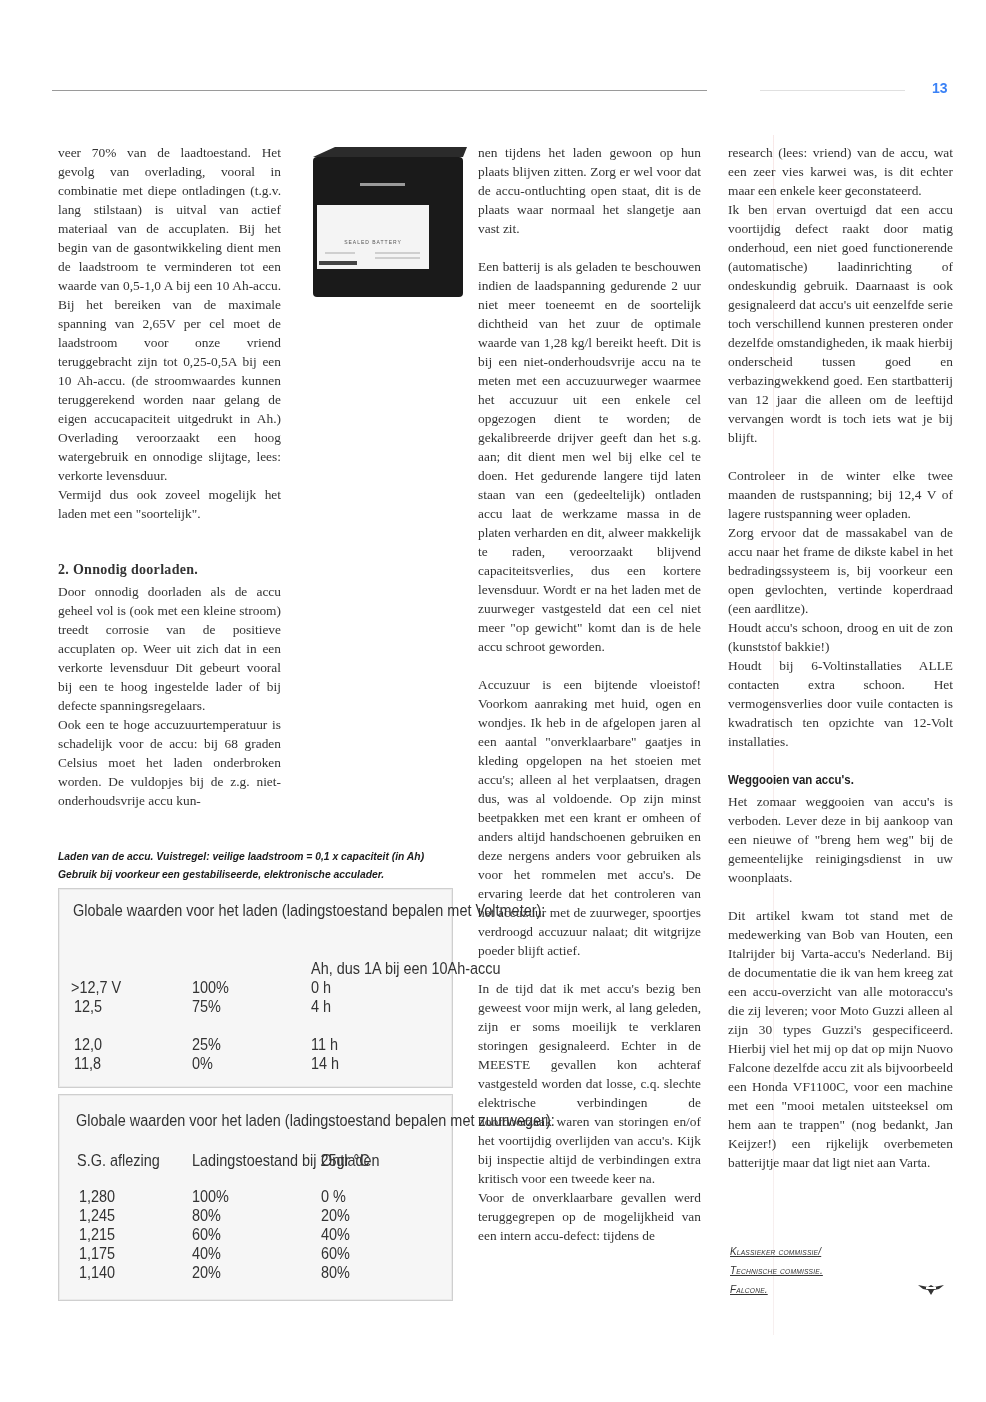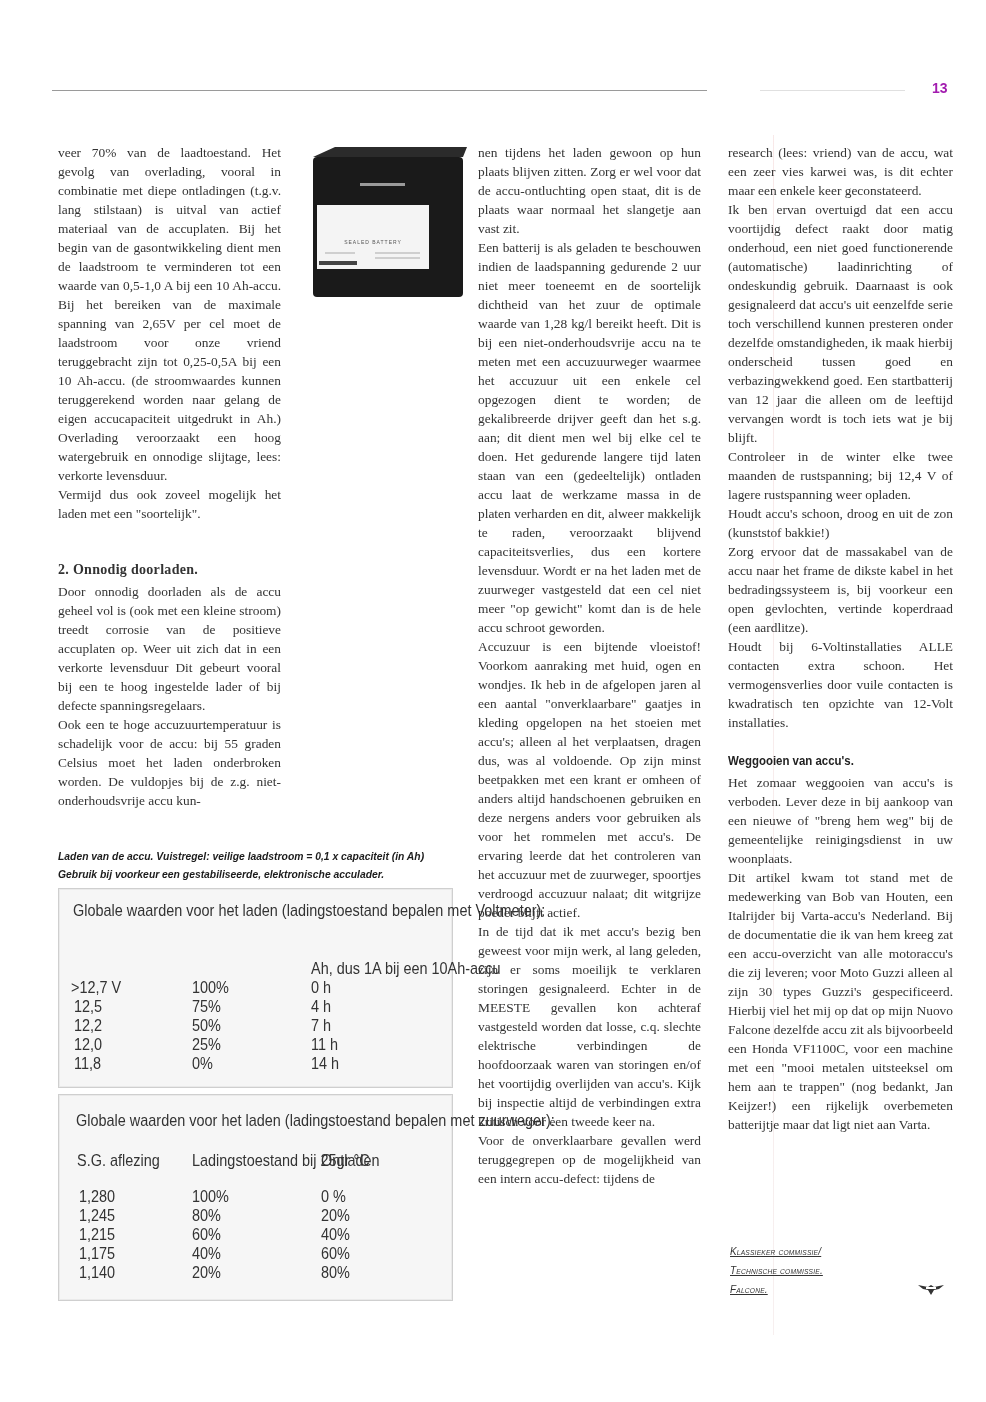--- a/index.html
+++ b/index.html
@@ -1,24 +1,24 @@
 <!DOCTYPE html>
 <html><head>
 <meta charset="utf-8">
 <style>
   html, body { margin: 0; padding: 0; background: #ffffff; }
   body { width: 986px; height: 1402px; position: relative; overflow: hidden; color: #2a2a2a; }
 
   .top-rule { position: absolute; left: 52px; top: 90px; width: 655px; height: 1px; background: #9a9a9a; }
   .top-rule2 { position: absolute; left: 760px; top: 90px; width: 145px; height: 1px; background: #e0e0e0; }
-  .page-number { position: absolute; left: 932px; top: 80px; font-family: "Liberation Sans", sans-serif; font-weight: bold; font-size: 14px; color: #a21caf; }
+  .page-number { position: absolute; left: 932px; top: 80px; font-family: "Liberation Sans", sans-serif; font-weight: bold; font-size: 14px; color: #3b82f6; }
 
   .col { position: absolute; font-family: "Liberation Serif", "DejaVu Serif", serif; font-size: 13.4px; line-height: 19px; text-align: justify; color: #333; }
   .col p { margin: 0; hyphens: auto; }
-  .col p.gap { }
+  .col p.gap { margin-top: 19px; }
 
   .col-left-top { left: 58px; top: 143px; width: 223px; }
   .col-left-mid { left: 58px; top: 560px; width: 223px; }
   .col-mid { left: 478px; top: 143px; width: 223px; }
   .col-right { left: 728px; top: 143px; width: 225px; }
 
   .heading-serif { font-family: "Liberation Serif", serif; font-weight: bold; font-size: 14px; margin-bottom: 3px; letter-spacing: 0.3px; }
   .heading-sans { font-family: "Liberation Sans", sans-serif; font-weight: bold; font-size: 13px; color: #222; margin-top: 14px; margin-bottom: 3px; transform: scaleX(0.88); transform-origin: left; white-space: nowrap; }
 
   
@@ -62,21 +62,21 @@
   <text x="68" y="99" font-family="Liberation Sans, sans-serif" font-size="5" fill="#555" text-anchor="middle" letter-spacing="1">SEALED BATTERY</text>
   <line x1="20" y1="108" x2="50" y2="108" stroke="#aaa" stroke-width="1"></line>
   <line x1="70" y1="108" x2="115" y2="108" stroke="#aaa" stroke-width="1"></line>
   <line x1="70" y1="113" x2="115" y2="113" stroke="#aaa" stroke-width="1"></line>
   <rect x="14" y="116" width="38" height="4" fill="#444"></rect>
 </svg>
 
 <div class="col col-left-mid">
   <div class="heading-serif">2.  Onnodig doorladen.</div>
   <p>Door onnodig doorladen als de accu geheel vol is (ook met een kleine stroom) treedt corrosie van de positieve accuplaten op. Weer uit zich dat in een verkorte levensduur Dit gebeurt vooral bij een te hoog ingestelde lader of bij defecte spanningsregelaars.</p>
-  <p>Ook een te hoge accuzuurtemperatuur is schadelijk voor de accu: bij 55 graden Celsius moet het laden onderbroken worden. De vuldopjes bij de z.g. niet-onderhoudsvrije accu kun-</p>
+  <p>Ook een te hoge accuzuurtemperatuur is schadelijk voor de accu: bij 68 graden Celsius moet het laden onderbroken worden. De vuldopjes bij de z.g. niet-onderhoudsvrije accu kun-</p>
 </div>
 
 <div class="caption">
   <div>Laden van de accu. Vuistregel: veilige laadstroom = 0,1 x capaciteit (in Ah)</div>
   <div>Gebruik bij voorkeur een gestabiliseerde, elektronische acculader.</div>
 </div>
 
 <div class="table-box t1">
   <div class="tb-title">Globale waarden voor het laden (ladingstoestand bepalen met Voltmeter):</div>
   <div class="tb-row" style="top:70px">
@@ -84,25 +84,20 @@
   </div>
   <div class="tb-row" style="top:89px">
     <span class="tb-cell" style="left:12px">&gt;12,7 V</span>
     <span class="tb-cell" style="left:133px">100%</span>
     <span class="tb-cell" style="left:252px">0 h</span>
   </div>
   <div class="tb-row" style="top:108px">
     <span class="tb-cell" style="left:15px">12,5</span>
     <span class="tb-cell" style="left:133px">75%</span>
     <span class="tb-cell" style="left:252px">4 h</span>
-  </div>
-  <div class="tb-row" style="top:127px">
-    <span class="tb-cell" style="left:15px">12,2</span>
-    <span class="tb-cell" style="left:133px">50%</span>
-    <span class="tb-cell" style="left:252px">7 h</span>
   </div>
   <div class="tb-row" style="top:146px">
     <span class="tb-cell" style="left:15px">12,0</span>
     <span class="tb-cell" style="left:133px">25%</span>
     <span class="tb-cell" style="left:252px">11 h</span>
   </div>
   <div class="tb-row" style="top:165px">
     <span class="tb-cell" style="left:15px">11,8</span>
     <span class="tb-cell" style="left:133px">0%</span>
     <span class="tb-cell" style="left:252px">14 h</span>
@@ -148,22 +143,22 @@
   <p class="gap">Een batterij is als geladen te beschouwen indien de laadspanning gedurende 2 uur niet meer toeneemt en de soortelijk dichtheid van het zuur de optimale waarde van 1,28 kg/l bereikt heeft. Dit is bij een niet-onderhoudsvrije accu na te meten met een accuzuurweger waarmee het accuzuur uit een enkele cel opgezogen dient te worden; de gekalibreerde drijver geeft dan het s.g. aan; dit dient men wel bij elke cel te doen. Het gedurende langere tijd laten staan van een (gedeeltelijk) ontladen accu laat de werkzame massa in de platen verharden en dit, alweer makkelijk te raden, veroorzaakt blijvend capaciteitsverlies, dus een kortere levensduur. Wordt er na het laden met de zuurweger vastgesteld dat een cel niet meer "op gewicht" komt dan is de hele accu schroot geworden.</p>
   <p class="gap">Accuzuur is een bijtende vloeistof! Voorkom aanraking met huid, ogen en wondjes. Ik heb in de afgelopen jaren al een aantal "onverklaarbare" gaatjes in kleding opgelopen na het stoeien met accu's; alleen al het verplaatsen, dragen dus, was al voldoende. Op zijn minst beetpakken met een krant er omheen of anders altijd handschoenen gebruiken en deze nergens anders voor gebruiken als voor het rommelen met accu's. De ervaring leerde dat het controleren van het accuzuur met de zuurweger, spoortjes verdroogd accuzuur nalaat; dit witgrijze poeder blijft actief.</p>
   <p class="gap">In de tijd dat ik met accu's bezig ben geweest voor mijn werk, al lang geleden, zijn er soms moeilijk te verklaren storingen gesignaleerd. Echter in de MEESTE gevallen kon achteraf vastgesteld worden dat losse, c.q. slechte elektrische verbindingen de hoofdoorzaak waren van storingen en/of het voortijdig overlijden van accu's. Kijk bij inspectie altijd de verbindingen extra kritisch voor een tweede keer na.</p>
   <p>Voor de onverklaarbare gevallen werd teruggegrepen op de mogelijkheid van een intern accu-defect: tijdens de</p>
 </div>
 
 <div class="col col-right">
   <p>research (lees: vriend) van de accu, wat een zeer vies karwei was, is dit echter maar een enkele keer geconstateerd.</p>
   <p>Ik ben ervan overtuigd dat een accu voortijdig defect raakt door matig onderhoud, een niet goed functionerende (automatische) laadinrichting of ondeskundig gebruik. Daarnaast is ook gesignaleerd dat accu's uit eenzelfde serie toch verschillend kunnen presteren onder dezelfde omstandigheden, ik maak hierbij onderscheid tussen goed en verbazingwekkend goed. Een startbatterij van 12 jaar die alleen om de leeftijd vervangen wordt is toch iets wat je bij blijft.</p>
   <p class="gap">Controleer in de winter elke twee maanden de rustspanning; bij 12,4 V of lagere rustspanning weer opladen.</p>
+  <p>Zorg ervoor dat de massakabel van de accu naar het frame de dikste kabel in het bedradingssysteem is, bij voorkeur een open gevlochten, vertinde koperdraad (een aardlitze).</p>
   <p>Houdt accu's schoon, droog en uit de zon (kunststof bakkie!)</p>
-  <p>Zorg ervoor dat de massakabel van de accu naar het frame de dikste kabel in het bedradingssysteem is, bij voorkeur een open gevlochten, vertinde koperdraad (een aardlitze).</p>
   <p>Houdt bij 6-Voltinstallaties ALLE contacten extra schoon. Het vermogensverlies door vuile contacten is kwadratisch ten opzichte van 12-Volt installaties.</p>
   <div class="heading-sans" style="margin-top:19px">Weggooien van accu's.</div>
   <p>Het zomaar weggooien van accu's is verboden. Lever deze in bij aankoop van een nieuwe of "breng hem weg" bij de gemeentelijke reinigingsdienst in uw woonplaats.</p>
   <p class="gap">Dit artikel kwam tot stand met de medewerking van Bob van Houten, een Italrijder bij Varta-accu's Nederland. Bij de documentatie die ik van hem kreeg zat een accu-overzicht van alle motoraccu's die zij leveren; voor Moto Guzzi alleen al zijn 30 types Guzzi's gespecificeerd. Hierbij viel het mij op dat op mijn Nuovo Falcone dezelfde accu zit als bijvoorbeeld een Honda VF1100C, voor een machine met een "mooi metalen uitsteeksel om hem aan te trappen" (nog bedankt, Jan Keijzer!) een rijkelijk overbemeten batterijtje maar dat ligt niet aan Varta.</p>
 </div>
 
 <div class="signature">
   <div>Klassieker commissie/</div>
   <div>Technische commissie.</div>
   <div>Falcone.</div>

